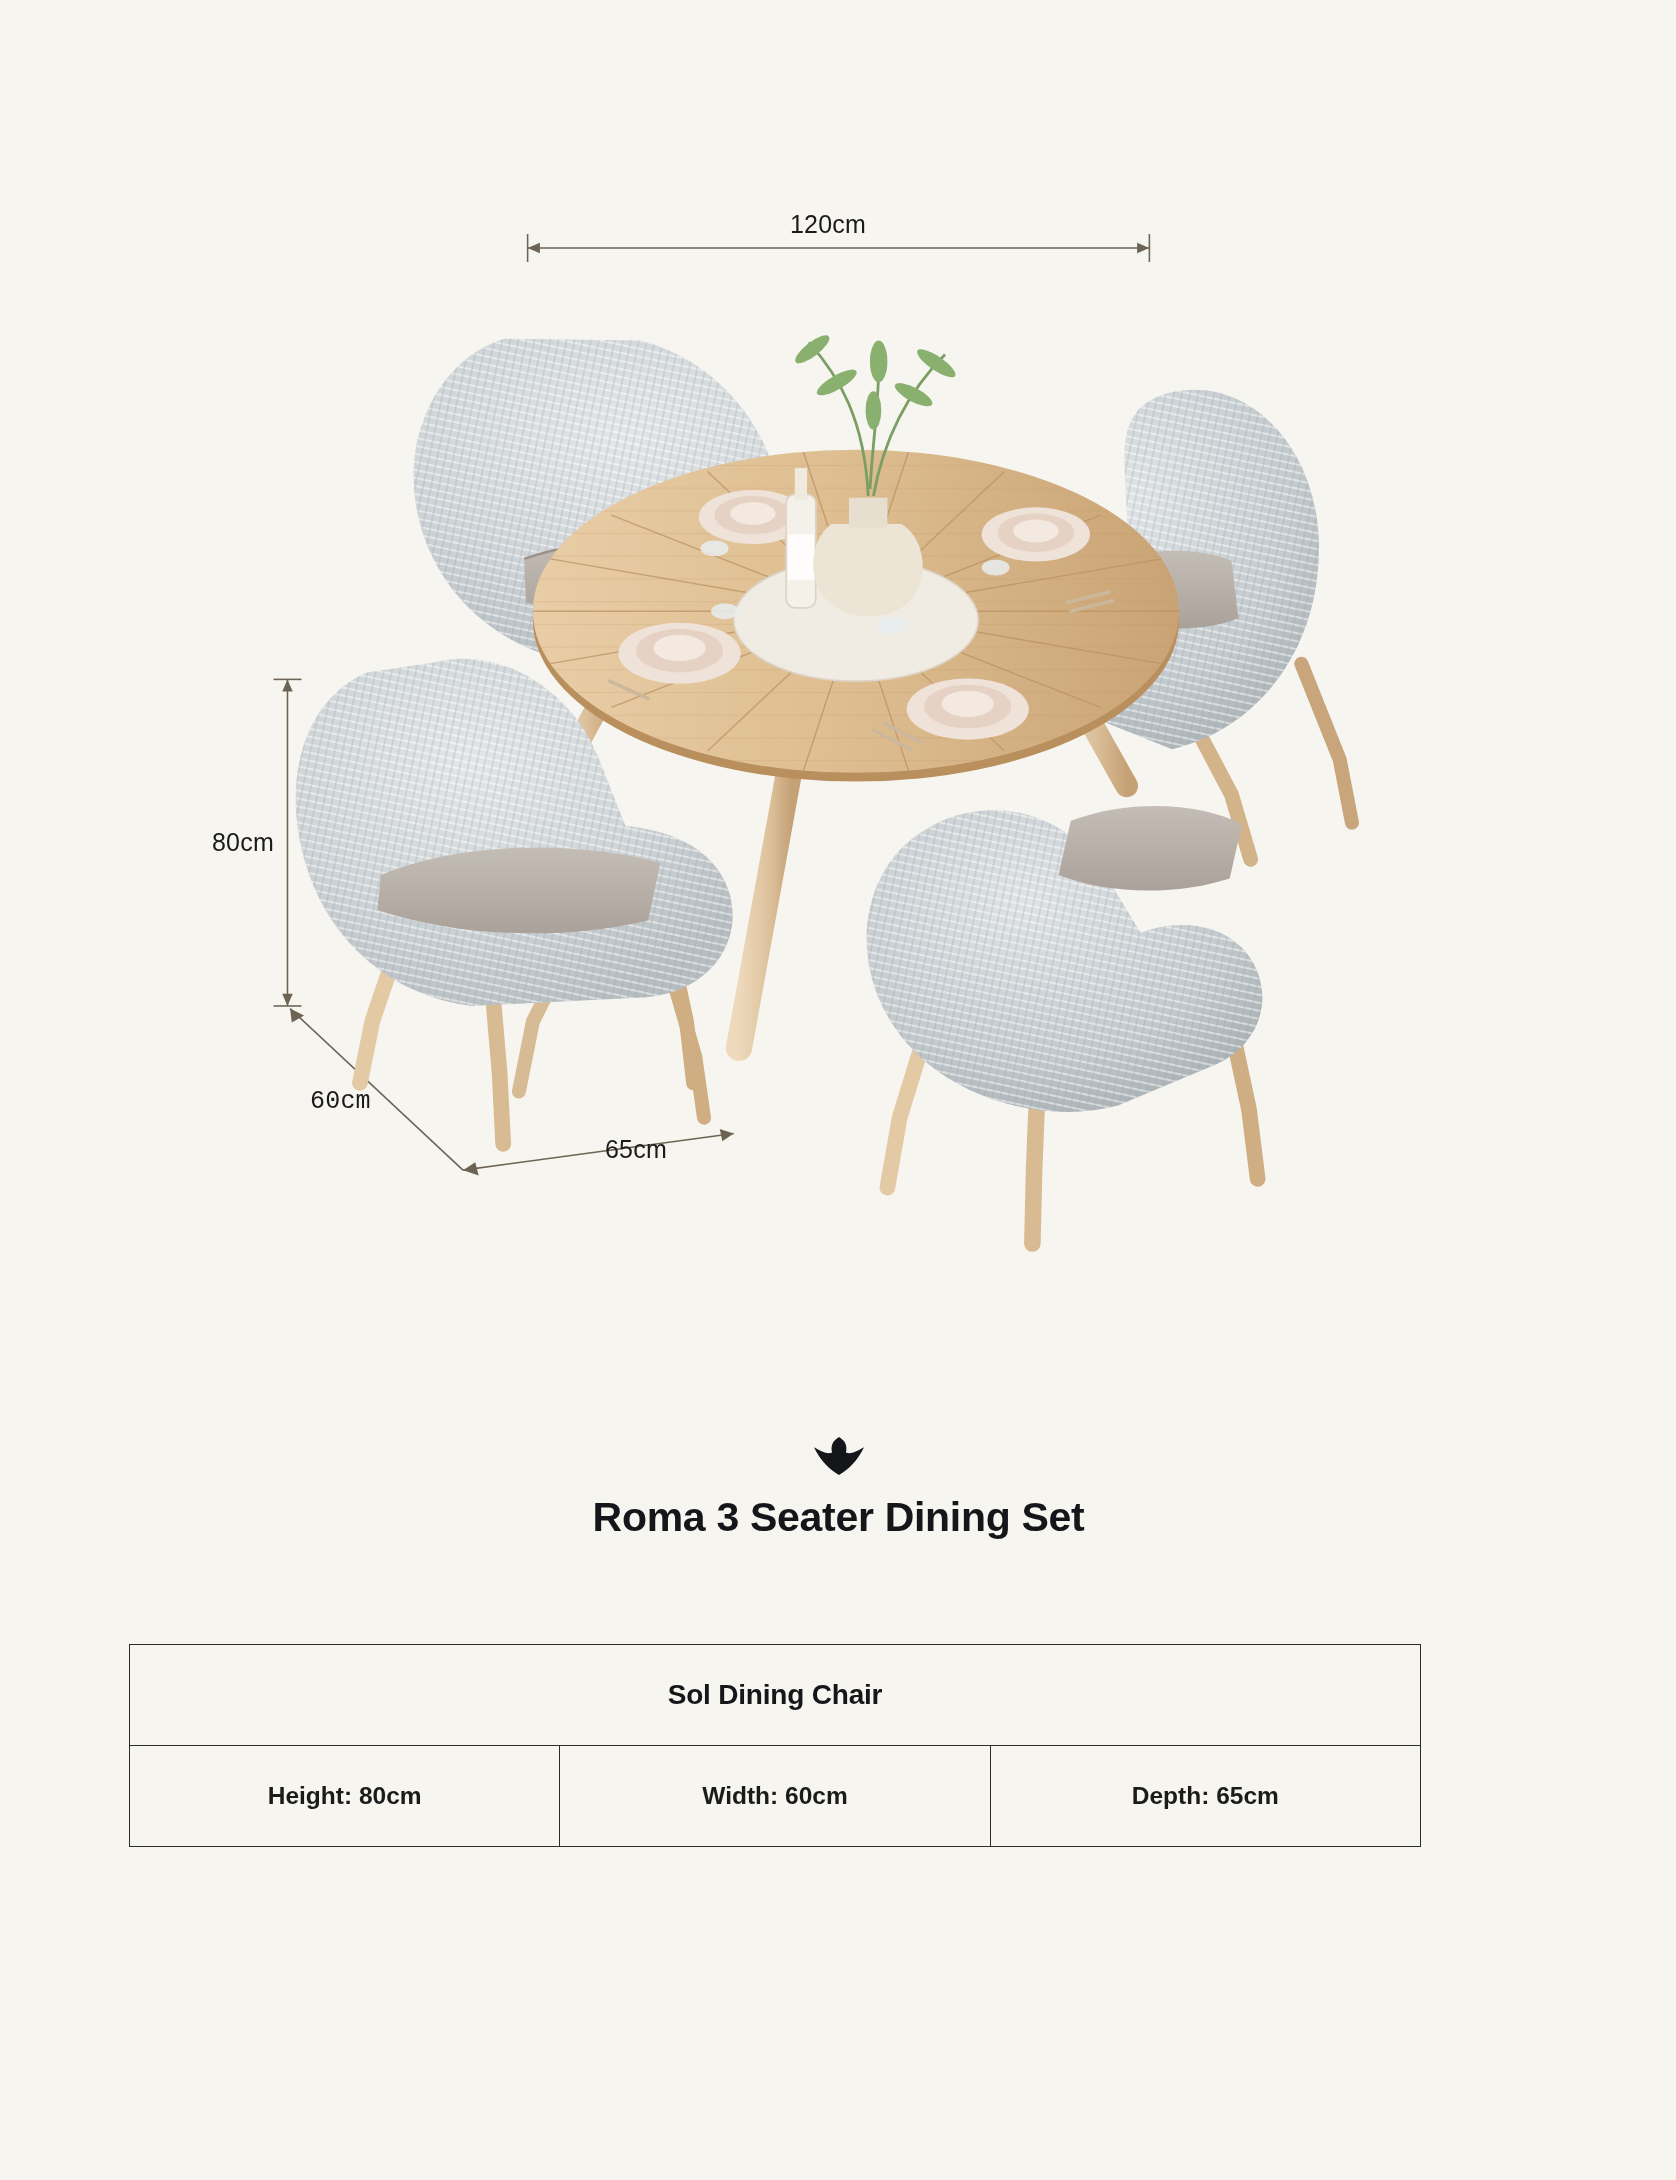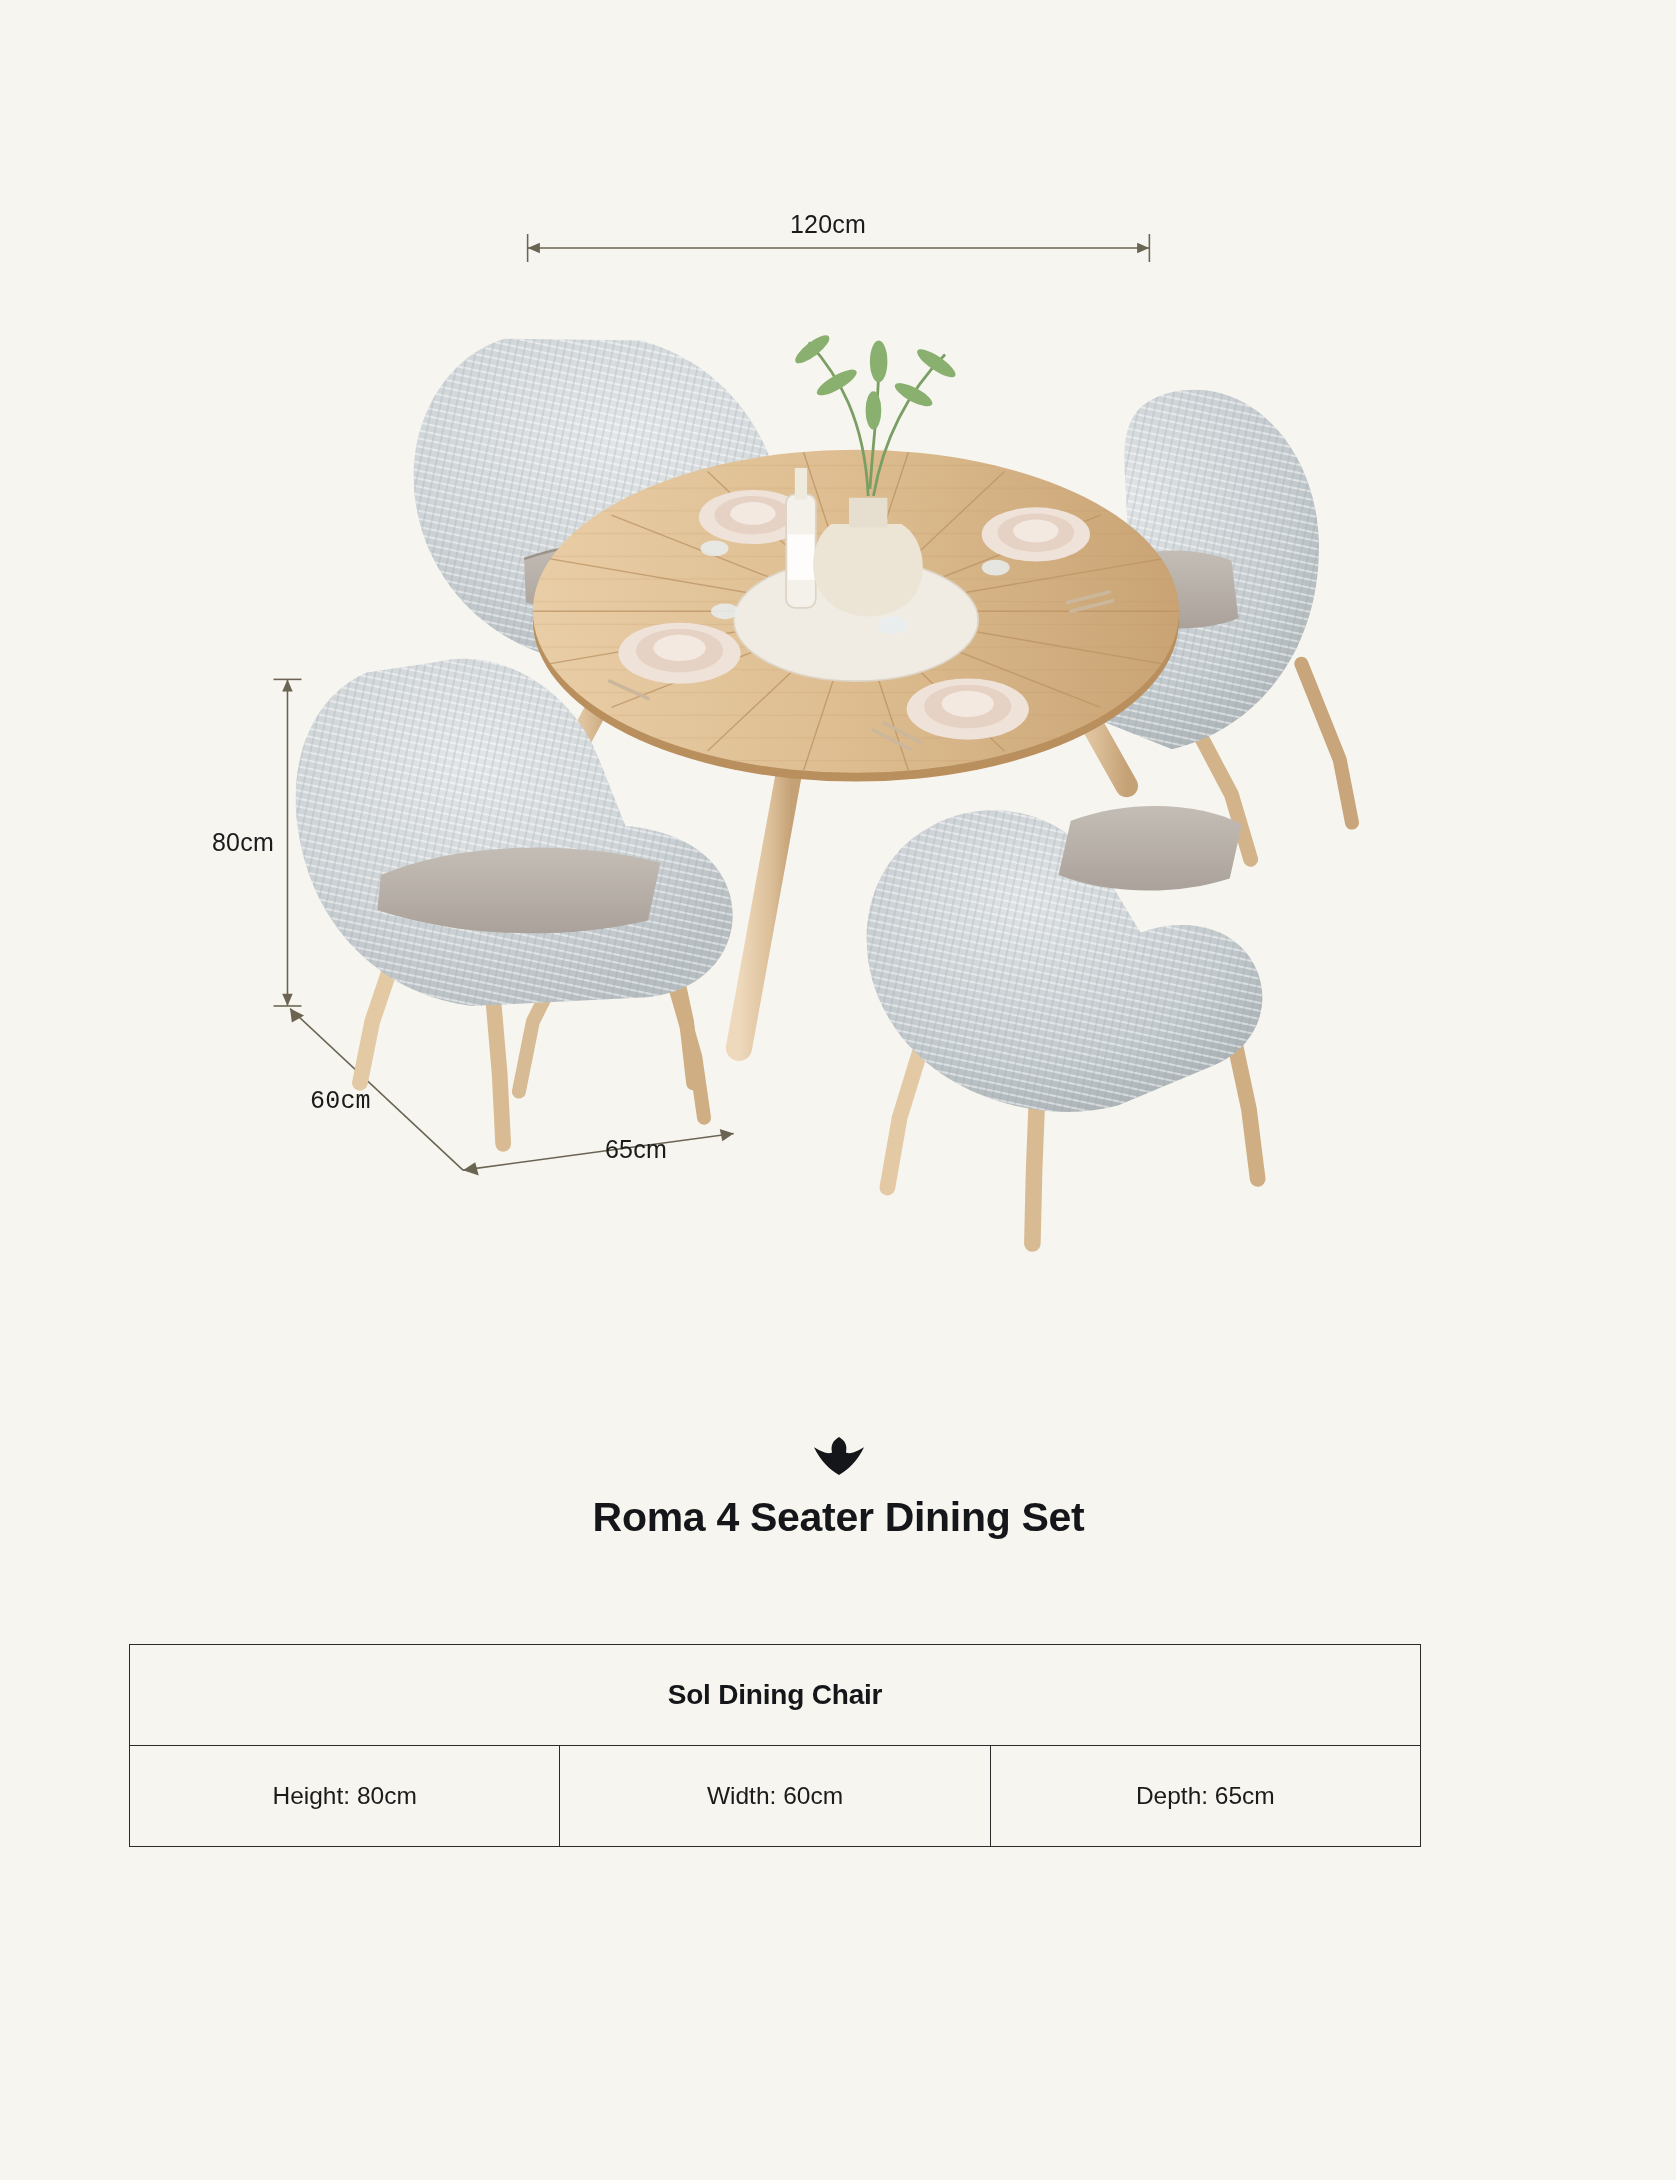--- a/index.html
+++ b/index.html
@@ -69,21 +69,21 @@
     border-collapse: collapse;
     table-layout: fixed;
   }
   #spec-table td {
     border: 1.4px solid #2b2b2b;
     height: 98px;
     text-align: center;
     vertical-align: middle;
     font-size: 24.5px;
     color: #1b1b1b;
-    font-weight: normal;
+    font-weight: bold;
   }
   #spec-table td.section {
     font-size: 28px;
     font-weight: bold;
     letter-spacing: -0.2px;
     color: #14161a;
   }
 </style>
 </head>
 <body>
@@ -295,21 +295,21 @@
 </div>
 
 <div id="brand-mark">
   <span>
     <svg width="54" height="38" viewBox="0 0 62 44" aria-hidden="true">
       <path d="M31 44 C20 38 10 28 2 12 C12 18 18 20 23 18 C21 10 24 4 31 0 C38 4 41 10 39 18 C44 20 50 18 60 12 C52 28 42 38 31 44 Z" fill="#14161a"></path>
     </svg>
   </span>
 </div>
 
-<div id="product-title">Roma 4 Seater Dining Set</div>
+<div id="product-title">Roma 3 Seater Dining Set</div>
 
 <table id="spec-table">
   <tbody>
     <tr>
       <td class="section" colspan="3">Sol Dining Chair</td>
     </tr>
     <tr>
       <td>Height: 80cm</td>
       <td>Width: 60cm</td>
       <td>Depth: 65cm</td>

